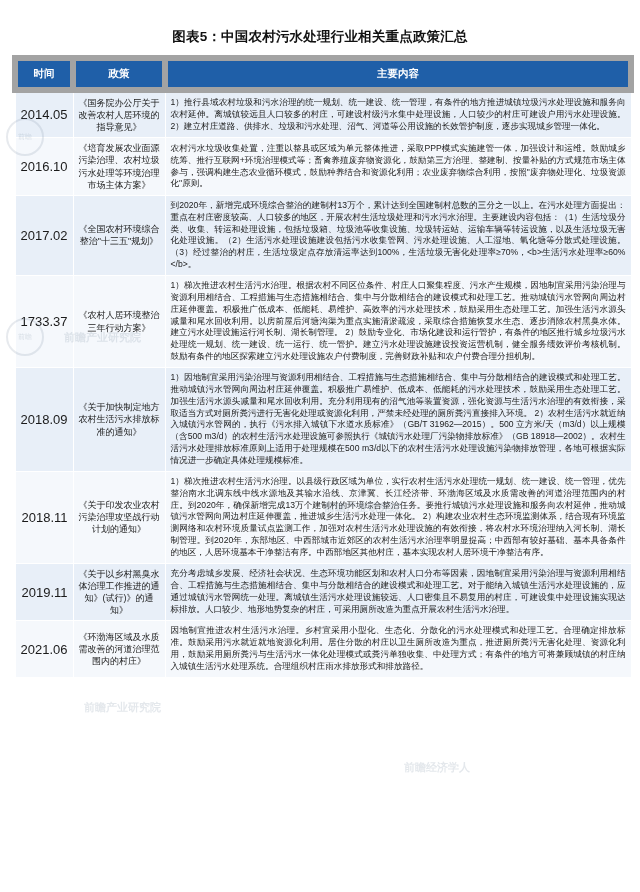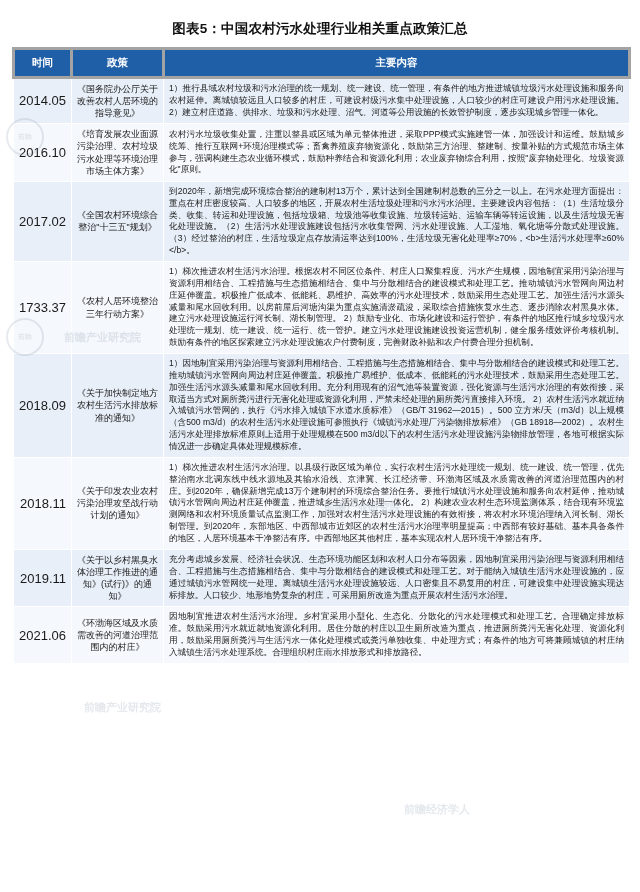--- a/index.html
+++ b/index.html
@@ -1,35 +1,35 @@
 <!DOCTYPE html>
 <html><head>
 <meta charset="utf-8">
 <style>
   html,body{margin:0;padding:0;}
   body{
     width:640px;height:892px;background:#ffffff;
     font-family:"Liberation Sans","DejaVu Sans",sans-serif;
     color:#1a1a1a;position:relative;overflow:hidden;
   }
-  .page{width:640px;height:892px;position:relative;box-sizing:border-box;padding:8px 12px;}
+  .page{width:640px;height:892px;position:relative;box-sizing:border-box;padding:16px 12px;}
   .title{
     text-align:center;font-size:13.5px;font-weight:bold;color:#111;
     padding:12px 0 9px 0;letter-spacing:.2px;
   }
   table{
     width:616px;border-collapse:collapse;table-layout:fixed;
     font-size:9px;line-height:1.32;
   }
   col.c1{width:58px;}
   col.c2{width:92px;}
   col.c3{width:466px;}
   thead th{
     background:#1f5fa8;color:#fff;font-weight:bold;font-size:10.5px;
-    border:3px solid #a3a3a3;padding:6px 2px;text-align:center;vertical-align:middle;
+    border:6px solid #a3a3a3;padding:6px 2px;text-align:center;vertical-align:middle;
   }
   tbody td{
     border:1px solid #ffffff;
     padding:4px 5px;vertical-align:middle;
   }
   tbody tr.odd td{background:#e8eff8;}
   tbody tr.even td{background:#f5f8fc;}
   td.time{text-align:right;font-size:13px;color:#1a1a1a;white-space:nowrap;}
   td.policy{text-align:center;font-size:9px;color:#1a1a1a;line-height:1.35;}
   td.content{text-align:justify;font-size:8.6px;color:#1a1a1a;line-height:1.38;}
@@ -118,15 +118,15 @@
       </tr>
     </tbody>
   </table>
 
 
   <div class="wm-circle" style="left:6px;top:118px;">前瞻</div>
   <div class="wm-circle" style="left:6px;top:318px;">前瞻</div>
   <div class="wm" style="left:40px;top:330px;">前瞻产业研究院</div>
   <div class="wm" style="left:300px;top:500px;">前瞻产业研究院</div>
   <div class="wm" style="left:60px;top:700px;">前瞻产业研究院</div>
-  <div class="wm" style="left:380px;top:802px;">前瞻经济学人</div>
+  <div class="wm" style="left:380px;top:760px;">前瞻经济学人</div>
 
 </div>
 
 </body></html>

